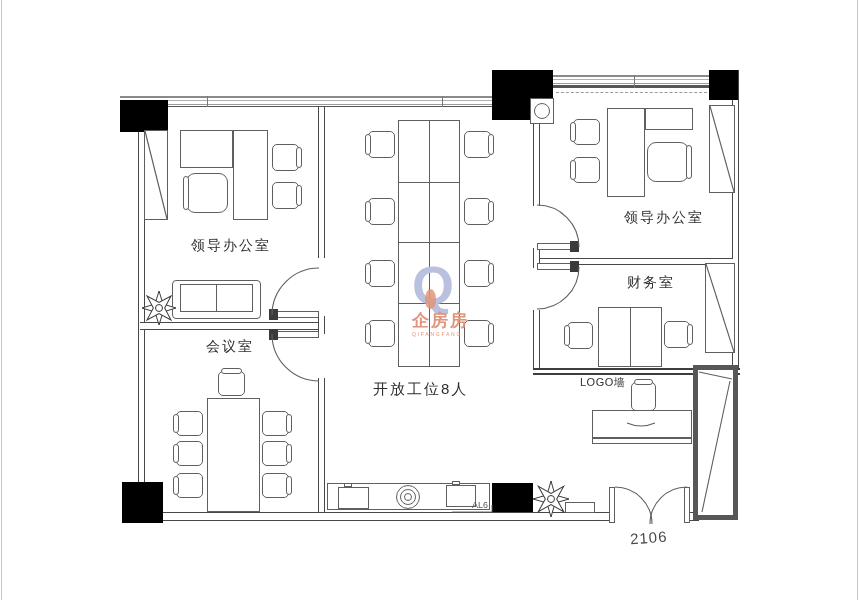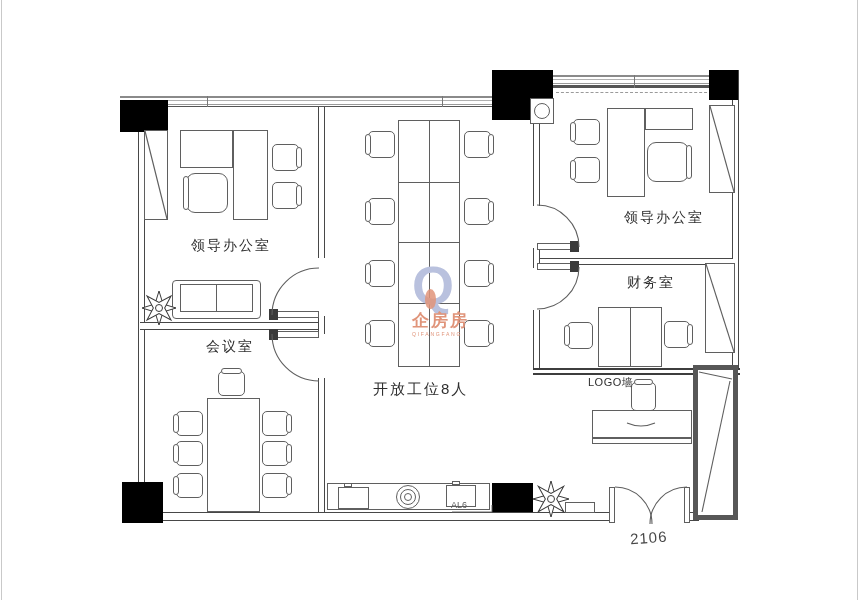--- a/index.html
+++ b/index.html
@@ -22,21 +22,21 @@
   .chair::before{content:"";position:absolute;border:1.2px solid #5f5f5f;background:#fff;border-radius:4px;box-sizing:border-box;}
   .b-l::before{left:-4px;top:2px;bottom:2px;width:6px;}
   .b-r::before{right:-4px;top:2px;bottom:2px;width:6px;}
   .b-t::before{top:-4px;left:2px;right:2px;height:6px;}
   .exec{border:1.3px solid #5f5f5f;background:#fff;border-radius:9px;}
   .exec::before{content:"";position:absolute;border:1.3px solid #5f5f5f;background:#fff;box-sizing:border-box;border-radius:5px;}
   .nub{background:#3a3a3a;}
   .innerline{background:#5f5f5f;}
   
   .lbl{color:#2f2f2f;font-size:14px;letter-spacing:2px;white-space:nowrap;font-weight:500;}
-  .lbl-sm{color:#2f2f2f;font-size:11px;letter-spacing:0.5px;white-space:nowrap;margin-left:8px;}
+  .lbl-sm{color:#2f2f2f;font-size:11px;letter-spacing:0.5px;white-space:nowrap;}
   .lbl-num{color:#474747;font-size:15px;letter-spacing:1px;white-space:nowrap;transform:rotate(-4deg);}
   .lbl-al6{color:#5a5a5a;font-size:9px;white-space:nowrap;}
   
   .wmq{font-size:54px;font-weight:bold;line-height:1;}
   .wmt{font-size:17px;letter-spacing:2px;white-space:nowrap;font-weight:bold;}
   .wms{font-size:6px;letter-spacing:2px;white-space:nowrap;transform:scale(0.85);transform-origin:left top;}
   .shaft{border:5px solid #575757;background:#fff;}
   .round{border-radius:50%;}
   svg.ovl{position:absolute;left:0;top:0;pointer-events:none;}
 </style>
@@ -186,21 +186,21 @@
       <circle r="3.5"></circle>
     </g>
   </svg>
 
   <div class="abs lbl" style="left:191px;top:237px;">领导办公室</div>
   <div class="abs lbl" style="left:206px;top:338px;">会议室</div>
   <div class="abs lbl" style="left:373px;top:380px;font-size:15px;">开放工位8人</div>
   <div class="abs lbl" style="left:624px;top:209px;">领导办公室</div>
   <div class="abs lbl" style="left:627px;top:274px;">财务室</div>
   <div class="abs lbl-sm" style="left:580px;top:375px;">LOGO墙</div>
-  <div class="abs lbl-al6" style="left:451px;top:500px;">AL6</div>
+  <div class="abs lbl-al6" style="left:472px;top:500px;">AL6</div>
   <div class="abs lbl-num" style="left:630px;top:529px;">2106</div>
 
   <div class="abs" style="left:412px;top:258px;">
     <div class="wmq" style="color:#b9c1de;">Q</div>
     <div class="abs" style="left:13px;top:31px;width:11px;height:20px;background:#e0947a;border-radius:50% 50% 45% 45%;opacity:.85;"></div>
     <div class="wmt" style="color:#e0947a;margin-top:-3px;">企房房</div>
     <div class="wms" style="color:#e0947a;">QIFANGFANG</div>
   </div>
 
 </div>

